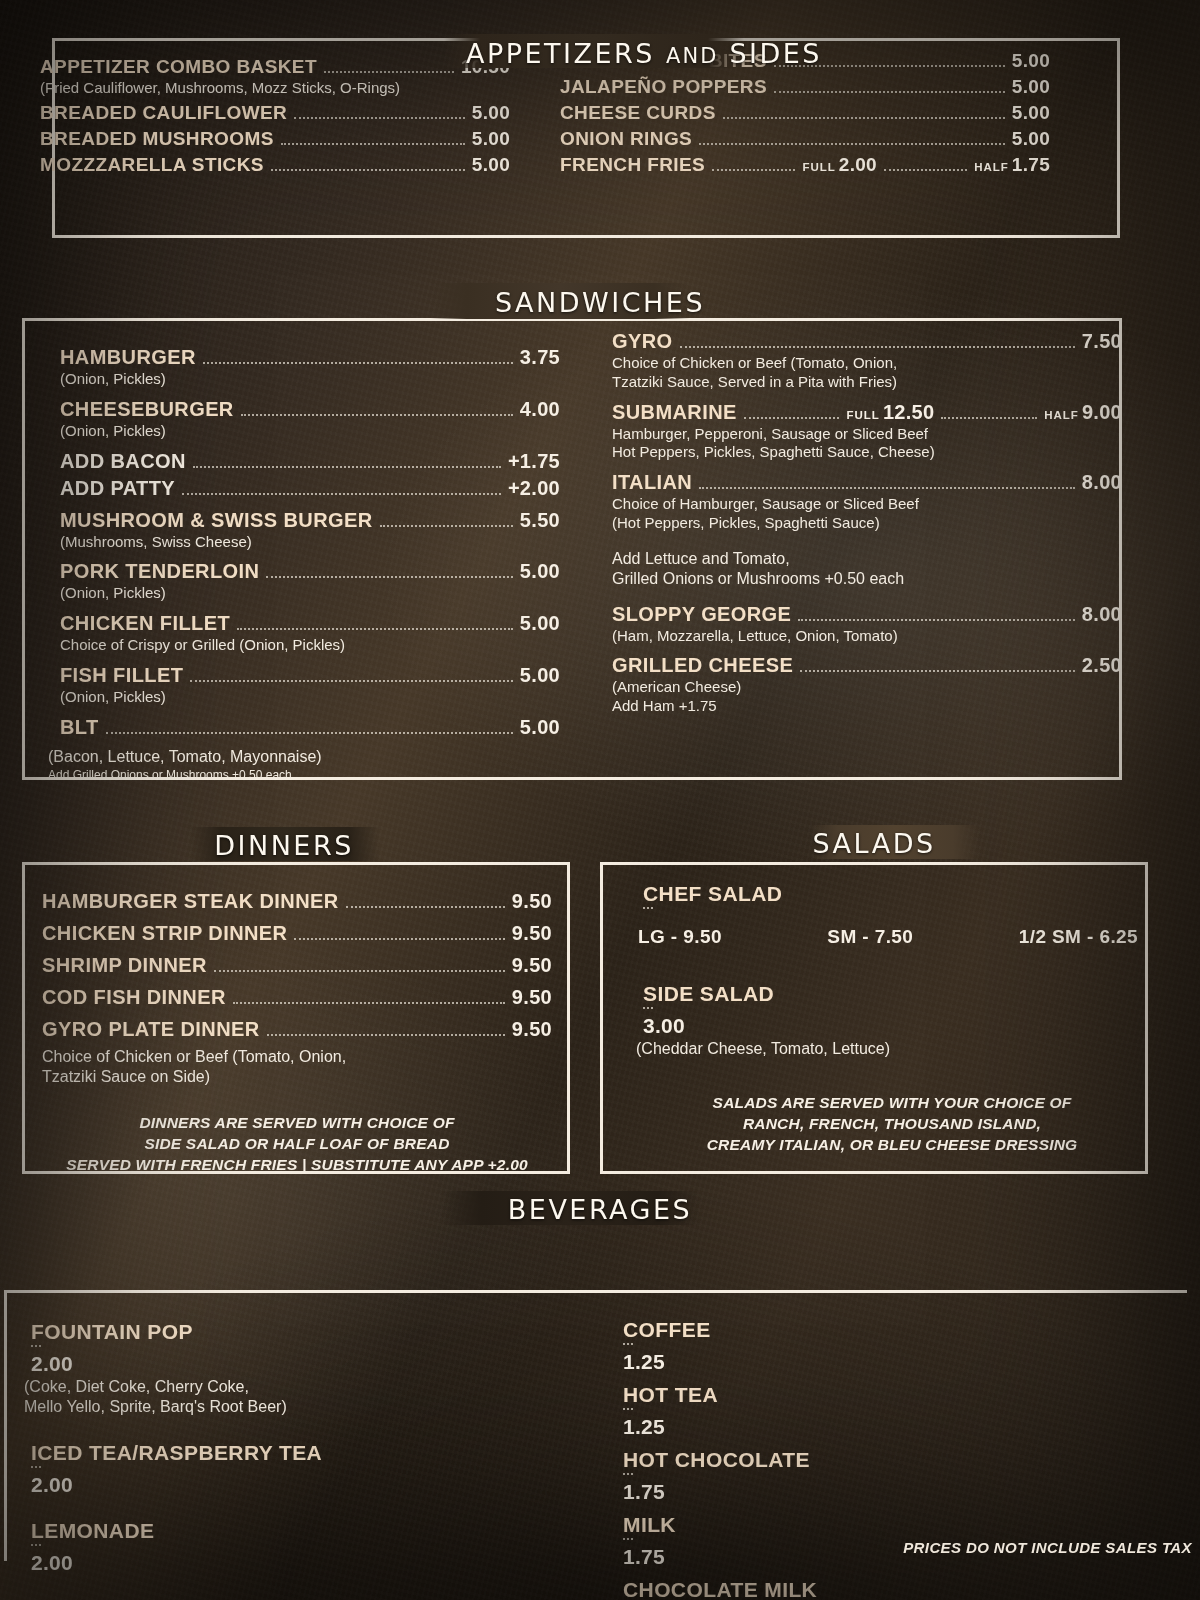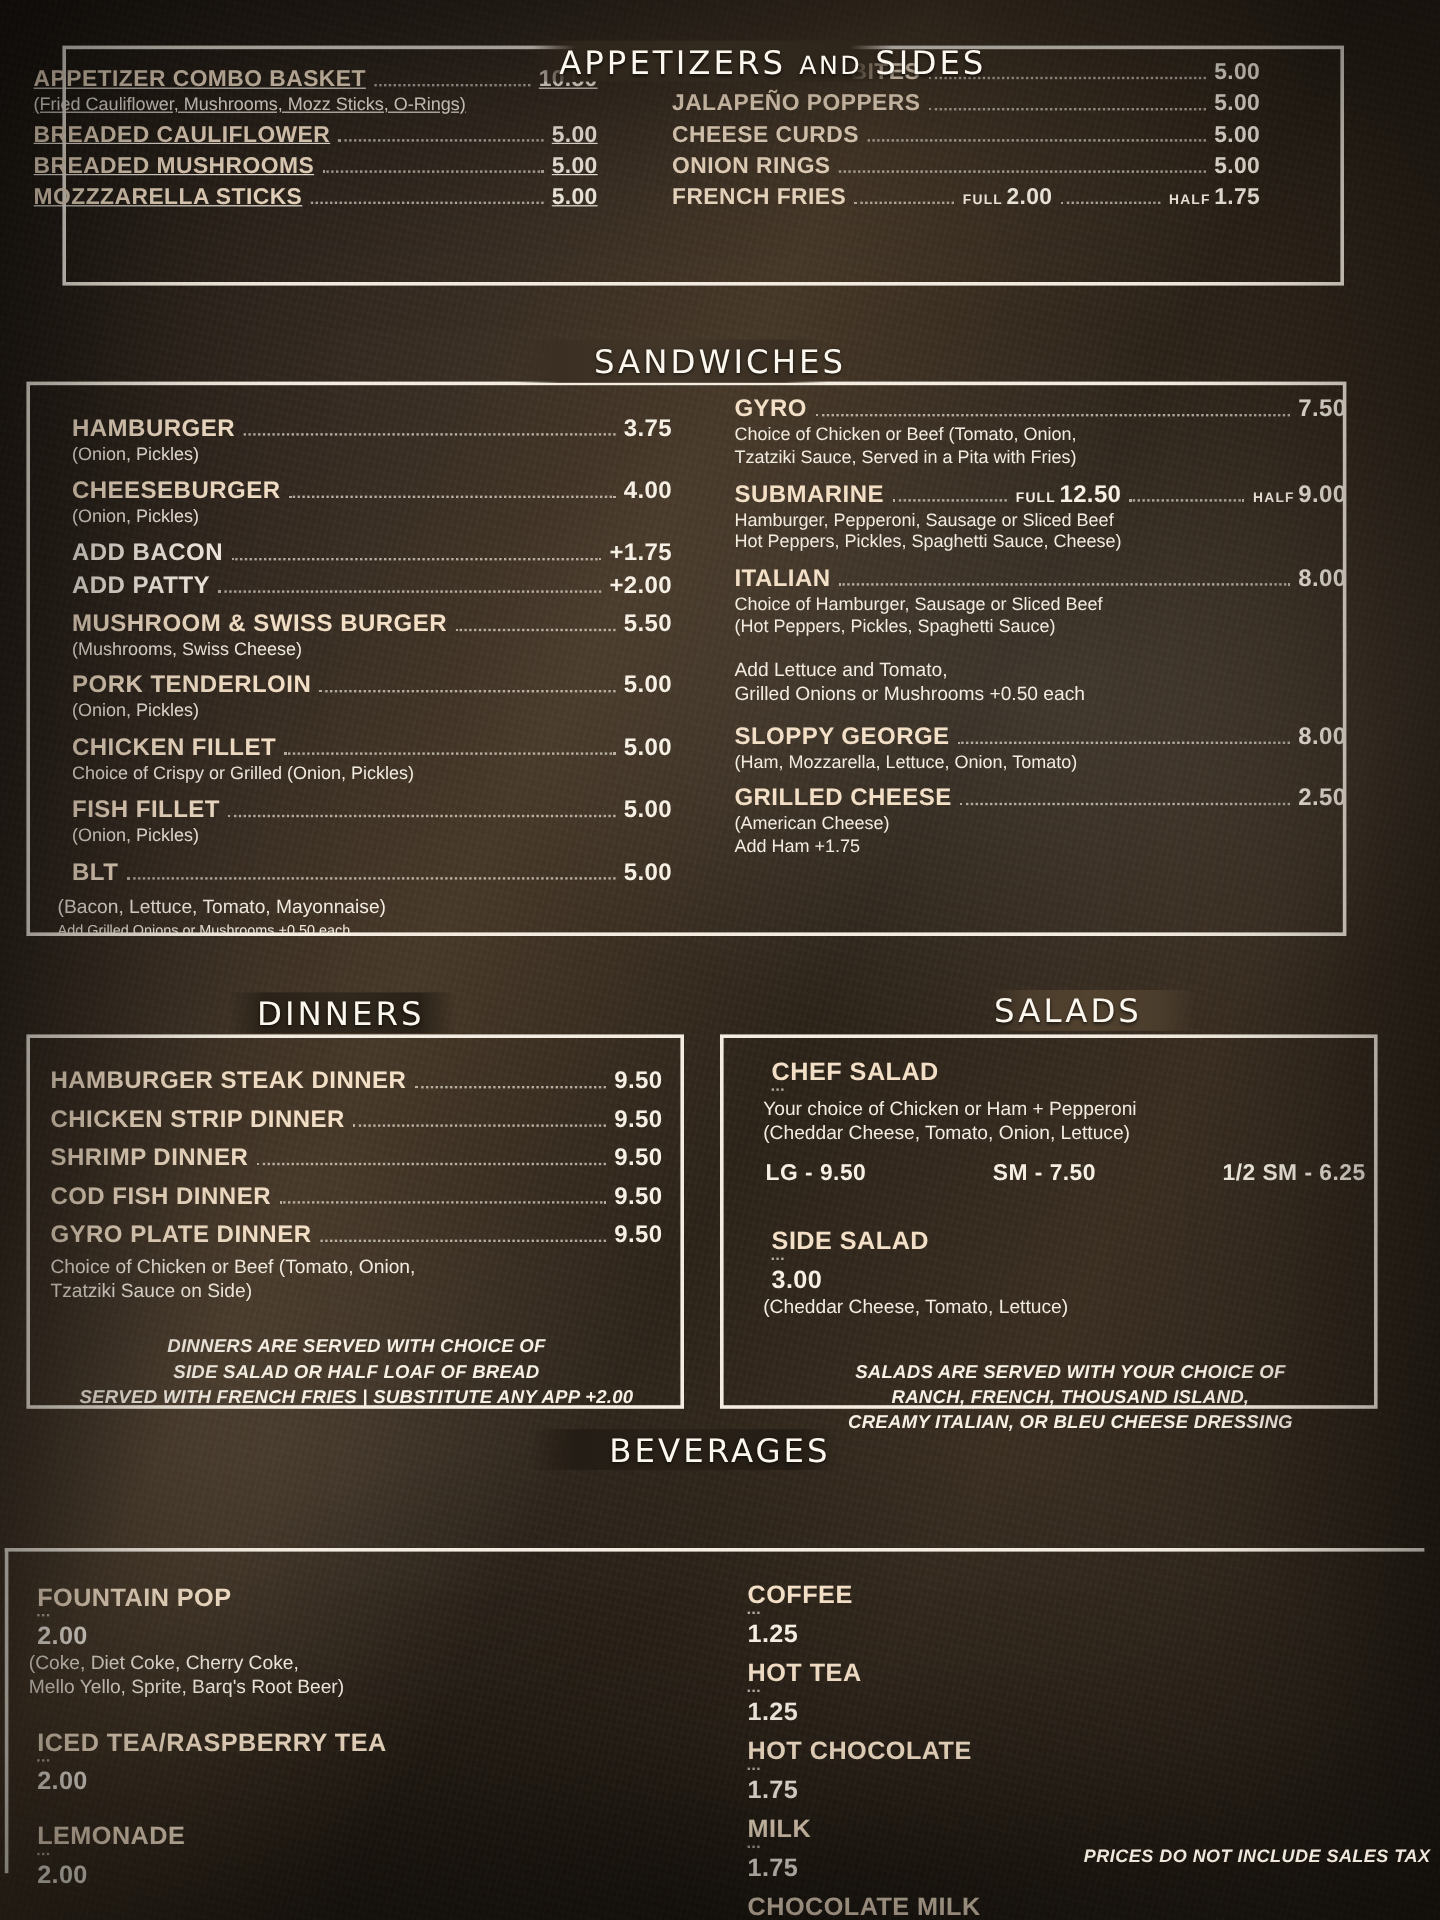--- a/index.html
+++ b/index.html
@@ -113,21 +113,21 @@
     letter-spacing: 1px;
     font-weight: bold;
     margin-right: 3px;
   }
 
   
   #appetizers-frame {
     position: absolute;
     left: 52px; top: 38px; width: 1068px; height: 200px;
   }
-  #app-left  { position: absolute; left: 28px;  top: 56px; width: 470px; text-decoration: underline; }
+  #app-left  { position: absolute; left: 40px;  top: 56px; width: 470px; }
   #app-right { position: absolute; left: 560px; top: 50px; width: 490px; }
   .title-appetizers { position: absolute; left: 0; top: 38px; width: 1200px; margin-left: 44px; }
   .title-appetizers .mask {
     position: absolute; left: 400px; top: -4px; width: 300px; height: 34px;
     background: linear-gradient(90deg, rgba(35,28,20,0) 0%, #2e251b 12%, #332a1f 50%, #2e251b 88%, rgba(35,28,20,0) 100%);
     z-index: 1;
   }
   .title-appetizers .txt { position: relative; z-index: 3; }
 
   #sandwiches-frame {
@@ -154,21 +154,21 @@
     background: linear-gradient(90deg, rgba(30,24,17,0) 0%, #2a2218 16%, #30281d 50%, #2a2218 84%, rgba(30,24,17,0) 100%);
     z-index: 1;
   }
   .title-dinners .txt { position: relative; z-index: 3; }
   #dinner-list { position: absolute; left: 42px; top: 890px; width: 510px; }
 
   #salads-frame {
     position: absolute;
     left: 600px; top: 862px; width: 548px; height: 312px;
   }
-  .title-salads { position: absolute; left: 616px; top: 828px; width: 548px; z-index: 4; }
+  .title-salads { position: absolute; left: 600px; top: 828px; width: 548px; z-index: 4; }
   .title-salads .mask {
     position: absolute; left: 210px; top: -3px; width: 170px; height: 34px;
     background: linear-gradient(90deg, rgba(56,45,33,0) 0%, #4a3c2c 16%, #52422f 50%, #4a3c2c 84%, rgba(56,45,33,0) 100%);
     z-index: 1;
   }
   .title-salads .txt { position: relative; z-index: 3; }
   #salad-list { position: absolute; left: 636px; top: 882px; width: 512px; }
 
   #beverages-frame {
     position: absolute;
@@ -490,22 +490,20 @@
     <div class="mask"></div>
     <div class="txt">Salads</div>
   </div>
 
   <div id="salad-list">
     <div class="item">
       <div class="price-line fs21">
         <span class="pl-name warm">Chef Salad</span>
         <span class="dots"></span>
       </div>
-      <div class="desc" style="white-space:pre-line;font-size:16px">Your choice of Chicken or Ham + Pepperoni
-(Cheddar Cheese, Tomato, Onion, Lettuce)</div>
       <div class="salad-sizes">
         <span>LG - 9.50</span>
         <span>SM - 7.50</span>
         <span>1/2 SM - 6.25</span>
       </div>
     </div>
     <div class="item" style="margin-top:34px">
       <div class="price-line fs21">
         <span class="pl-name warm">Side Salad</span>
         <span class="dots"></span>

